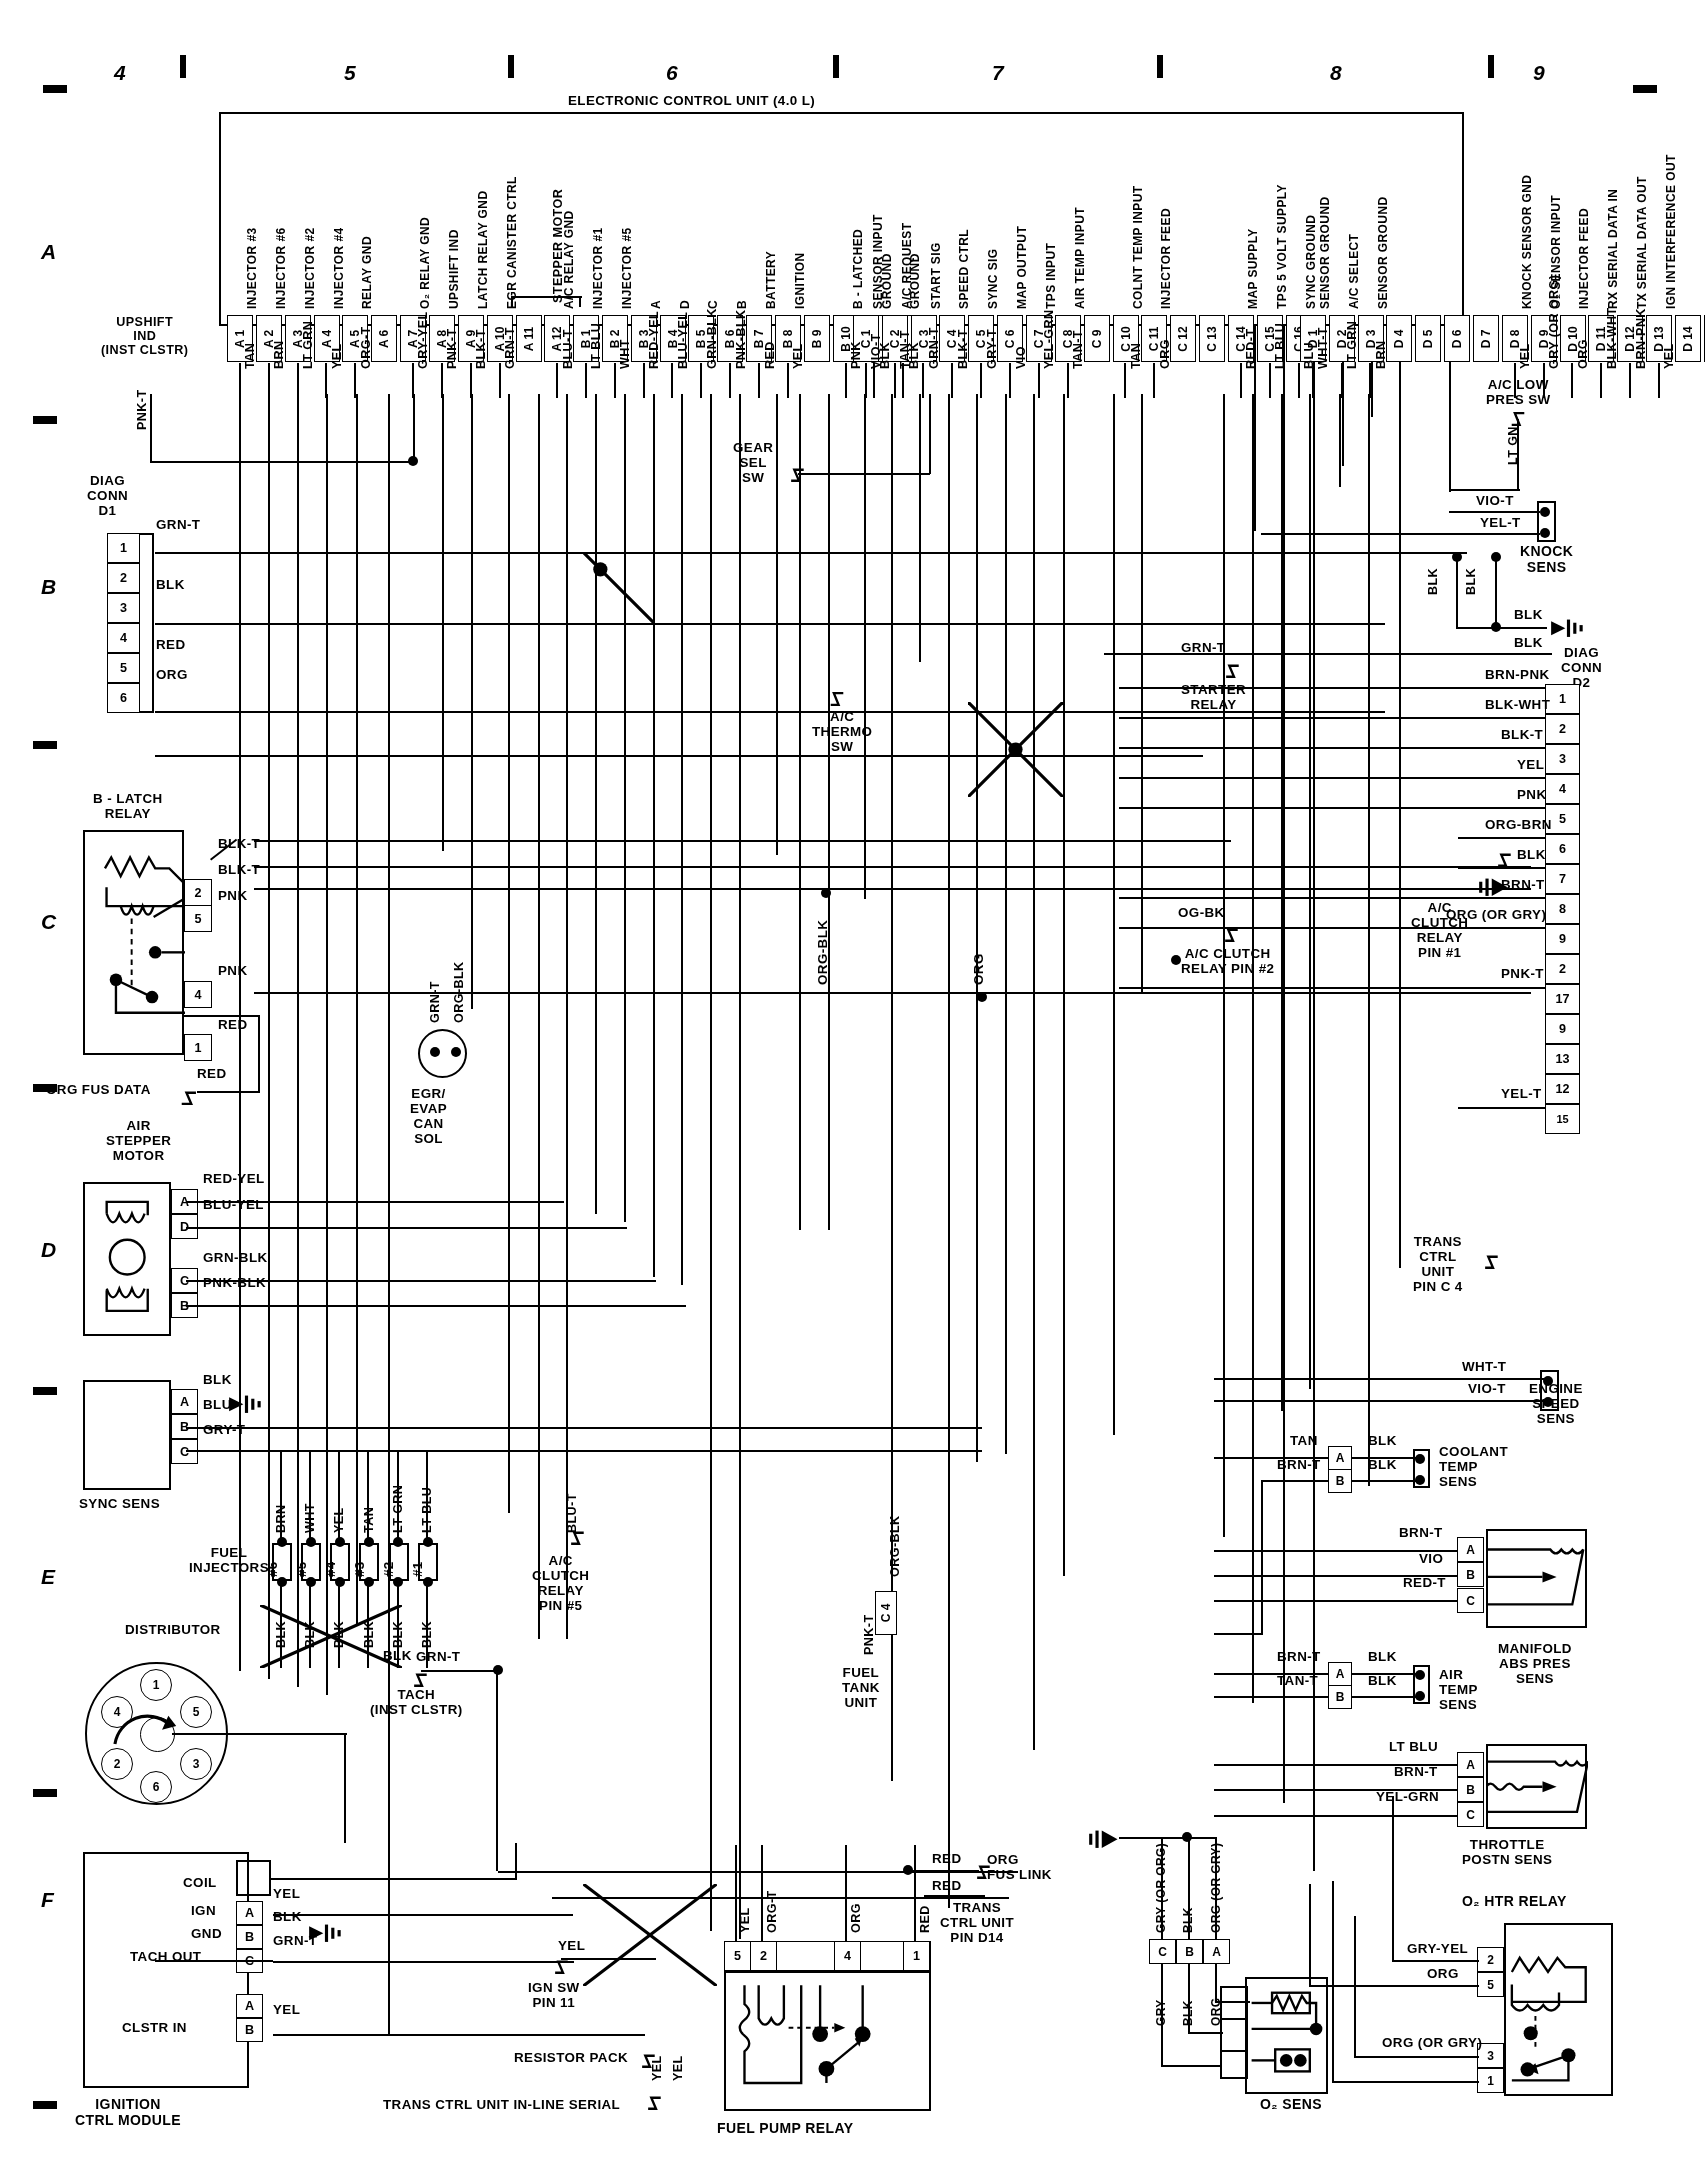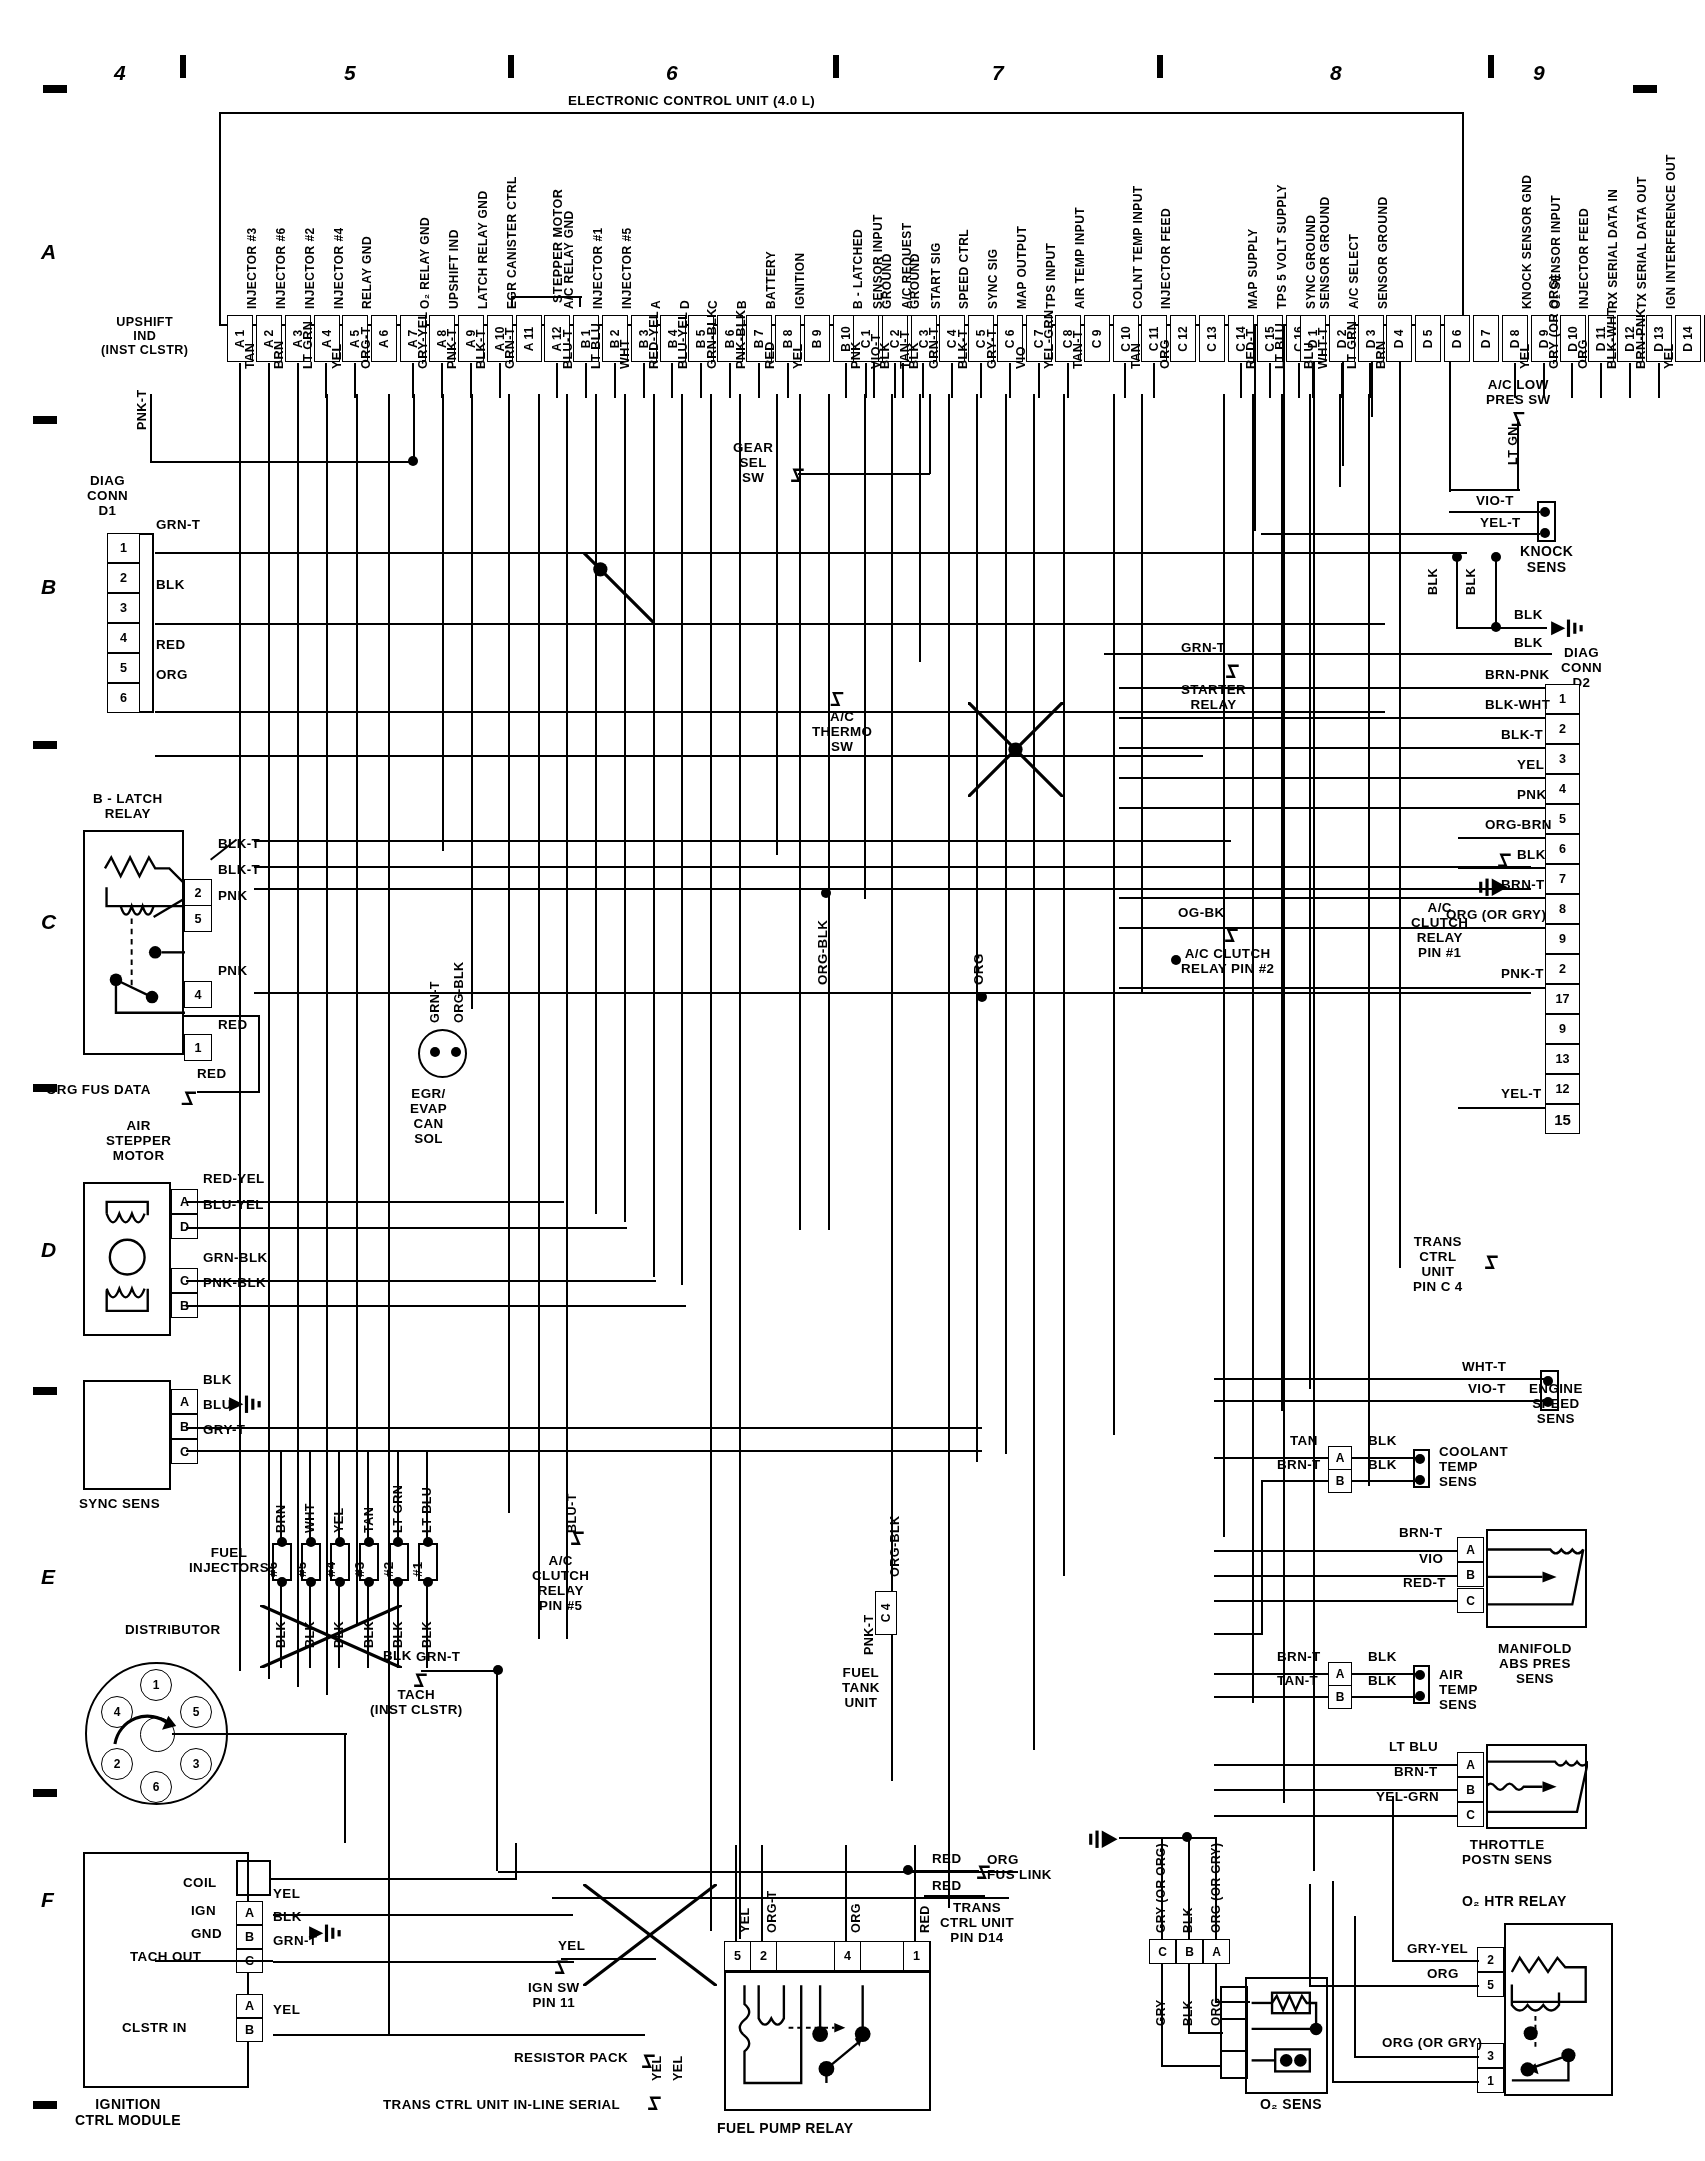--- a/index.html
+++ b/index.html
@@ -817,21 +817,21 @@
       <div class="pin" style="left: 1545px; top: 924px; width: 35px; height: 30px; border-width: 1.6px; font-size: 12.6px;">9</div>
       <div class="t" style="left: 1446px; top: 907px; font-size: 13.4px;">ORG (OR GRY)</div>
       <div class="ln h" style="left: 1119px; top: 927px; width: 426px;"></div>
       <div class="pin" style="left: 1545px; top: 954px; width: 35px; height: 30px; border-width: 1.6px; font-size: 12.6px;">2</div>
       <div class="pin" style="left: 1545px; top: 984px; width: 35px; height: 30px; border-width: 1.6px; font-size: 12.6px;">17</div>
       <div class="t" style="left: 1501px; top: 966px; font-size: 13.4px;">PNK-T</div>
       <div class="ln h" style="left: 1119px; top: 987px; width: 426px;"></div>
       <div class="pin" style="left: 1545px; top: 1014px; width: 35px; height: 30px; border-width: 1.6px; font-size: 12.6px;">9</div>
       <div class="pin" style="left: 1545px; top: 1044px; width: 35px; height: 30px; border-width: 1.6px; font-size: 12.6px;">13</div>
       <div class="pin" style="left: 1545px; top: 1074px; width: 35px; height: 30px; border-width: 1.6px; font-size: 12.6px;">12</div>
-      <div class="pin" style="left: 1545px; top: 1104px; width: 35px; height: 30px; border-width: 1.6px; font-size: 15px;">15</div>
+      <div class="pin" style="left: 1545px; top: 1104px; width: 35px; height: 30px; border-width: 1.6px; font-size: 11px;">15</div>
       <div class="t" style="left: 1501px; top: 1086px; font-size: 13.4px;">YEL-T</div>
       <div class="ln h" style="left: 1458px; top: 1107px; width: 87px;"></div>
     </div>
   <svg style="position:absolute;left:1495px;top:850px;" width="22" height="19" viewBox="0 0 28 24">
     <path d="M4,20 L14,20 L8,6 L20,6" fill="none" stroke="#000" stroke-width="3"></path>
   </svg>
   <svg style="position:absolute;left:1479px;top:877px;" width="35" height="20.5" viewBox="0 0 44 26">
     <rect x="0" y="6" width="4" height="14" fill="#000"></rect>
     <rect x="8" y="2" width="4" height="22" fill="#000"></rect>
     <polygon points="16,2 16,24 36,13" fill="#000"></polygon>

